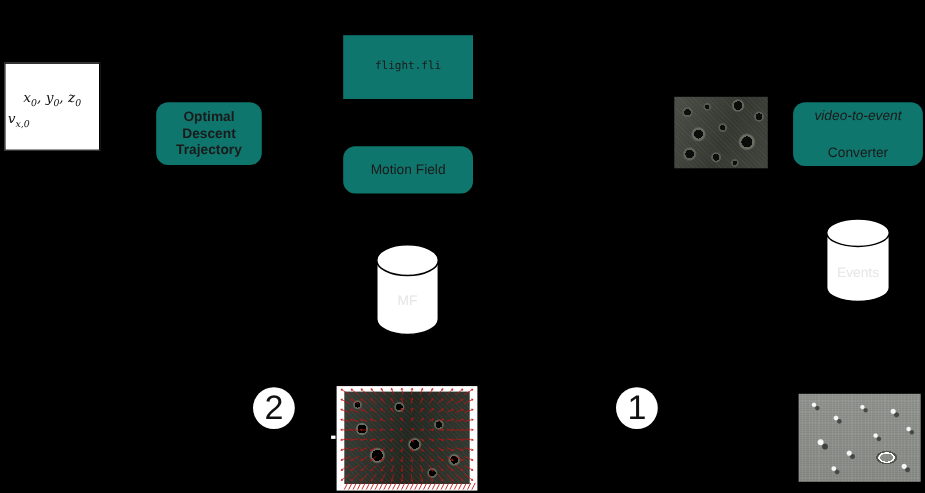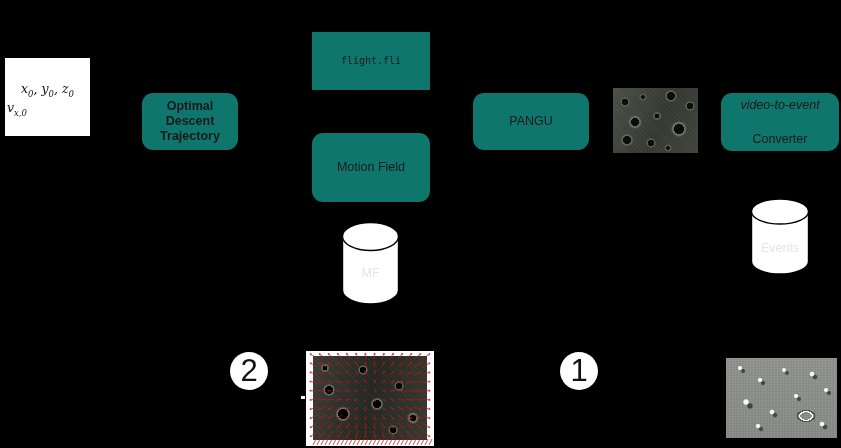--- a/index.html
+++ b/index.html
@@ -114,27 +114,24 @@
 
 
   <div class="node rounded" style="left:142px;top:93px;width:96px;height:57px;padding:0 4px;box-sizing:border-box;font-weight:bold;">
     <span>Optimal Descent Trajectory</span>
   </div>
 
   <div class="node" style="left:312px;top:32px;width:118px;height:58px;">
     <span class="mono">flight.fli</span>
   </div>
 
-  <div class="node rounded" style="left:312px;top:133px;width:118px;height:69px;">
+  <div class="node rounded" style="left:312px;top:133px;width:118px;height:43px;">
     <span>Motion Field</span>
   </div>
 
-  <div class="node rounded" style="left:473px;top:93px;width:116px;height:57px;">
-    <span>PANGU</span>
-  </div>
 
   <div class="img moon-dark" style="left:613px;top:88px;width:85px;height:65px;"></div>
 
   <div class="node rounded" style="left:721px;top:93px;width:118px;height:58px;">
     <span class="stack">
       <span class="it">video-to-event</span>
       <span>Converter</span>
     </span>
   </div>
 

